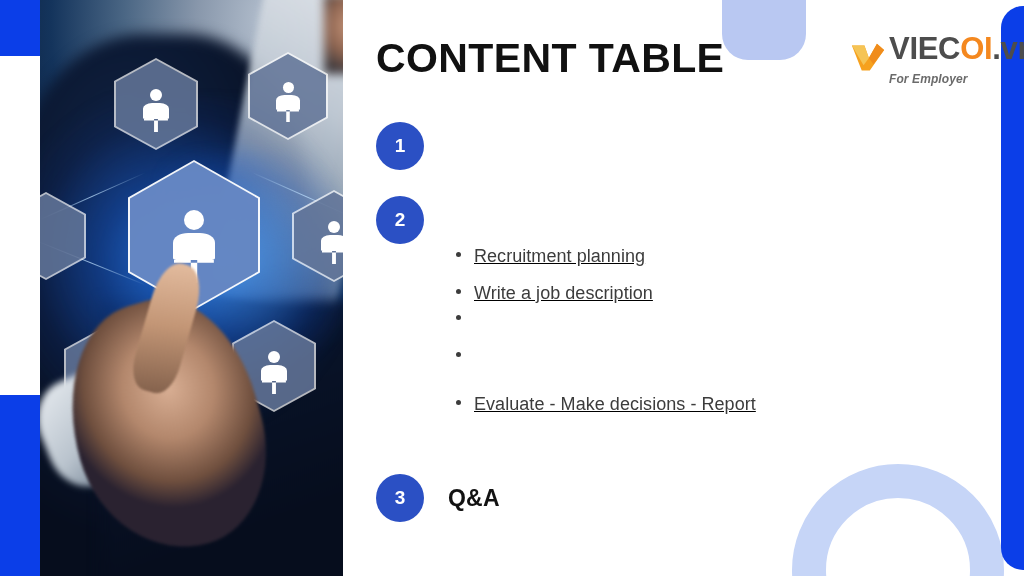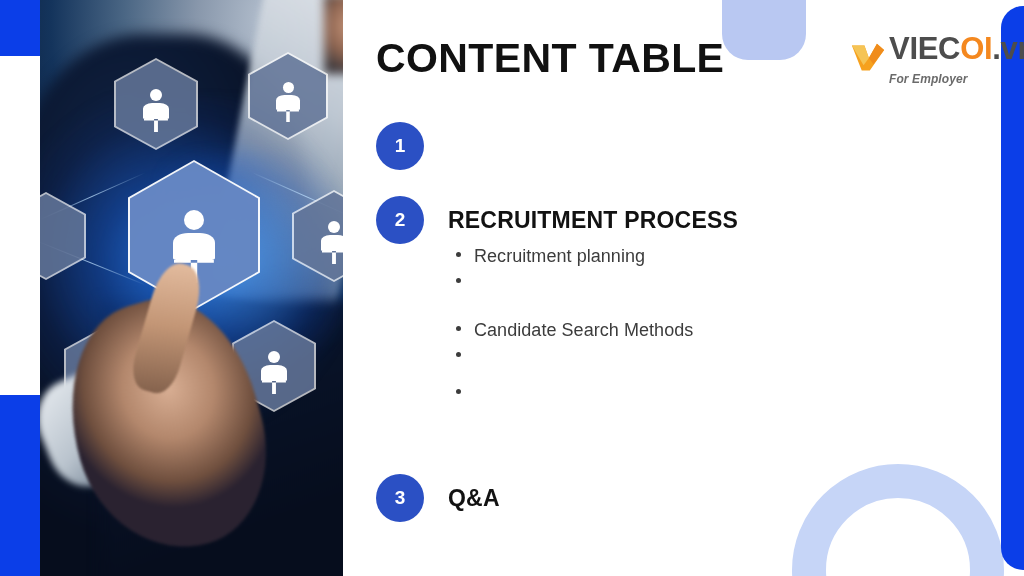--- a/index.html
+++ b/index.html
@@ -283,20 +283,21 @@
   .row-2 { top: 196px; }
   .row-3 { top: 474px; }
 
   
   .bullets {
     position: absolute;
     left: 80px; top: 246px;
     margin: 0;
     padding: 0;
     list-style: none;
+    text-decoration: underline;
   }
   .bullet {
     display: flex;
     align-items: baseline;
     gap: 13px;
     height: 37px;
     font-size: 18px;
     color: #3c3c3c;
     letter-spacing: .05px;
   }
@@ -418,41 +419,41 @@
         <div class="logo-tag">For Employer</div>
       </div>
     </div>
 
     <div class="row row-1">
       <div class="badge">1</div>
     </div>
 
     <div class="row row-2">
       <div class="badge">2</div>
-      <div class="row-label">RECRUITMENT PROCESS</div>
     </div>
 
     <ul class="bullets">
       <li class="bullet">
           <span class="dot"></span>
           <span>Recruitment planning</span>
         </li>
       <li class="bullet">
           <span class="dot"></span>
-        </li>
-      <li class="bullet">
-          <span class="dot"></span>
-          <span>Candidate Search Methods</span>
+          <span>Write a job description</span>
         </li>
       <li class="bullet">
           <span class="dot"></span>
         </li>
       <li class="bullet">
           <span class="dot"></span>
         </li>
+      <li class="bullet">
+          <span class="dot"></span>
+          <span>Evaluate - Make decisions - Report</span>
+        </li>
     </ul>
 
     <div class="row row-3">
       <div class="badge">3</div>
       <div class="row-label">Q&amp;A</div>
     </div>
 
   </div>
 </div>
 

